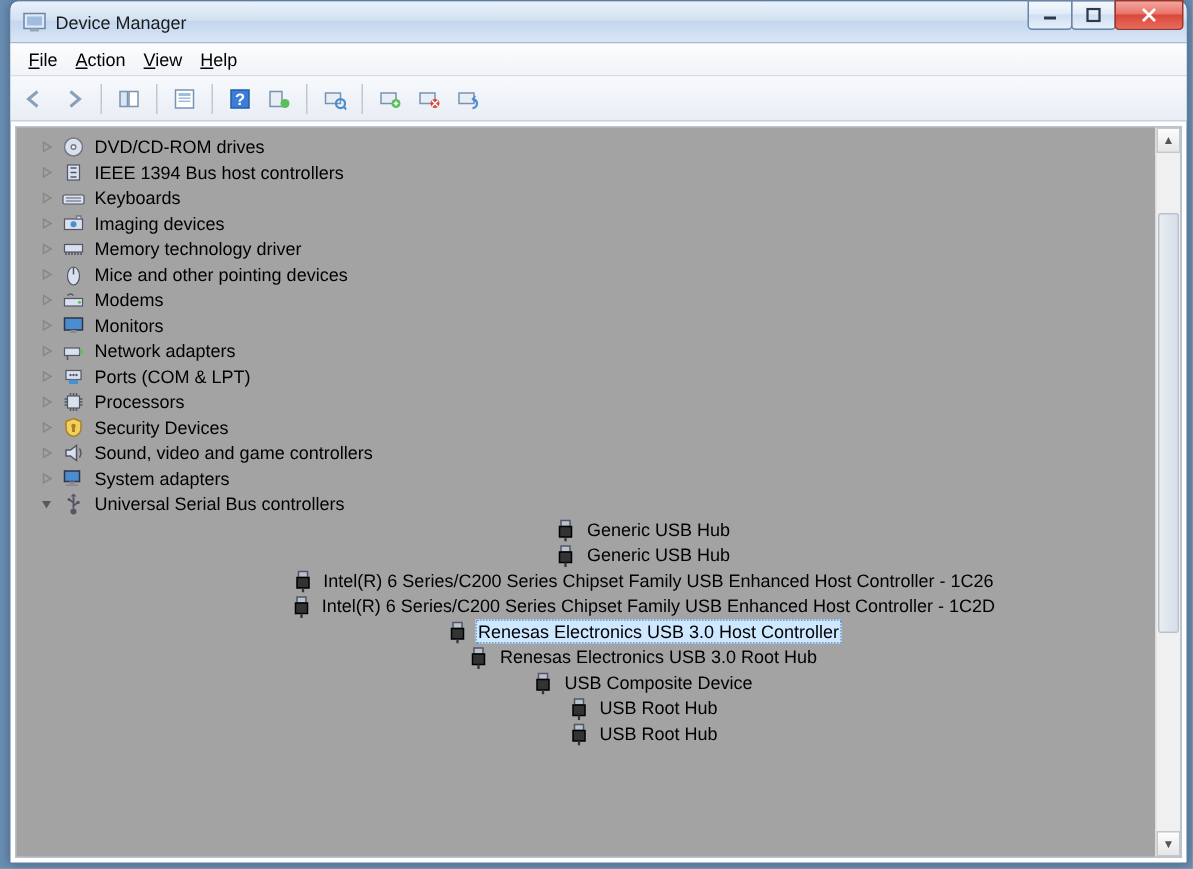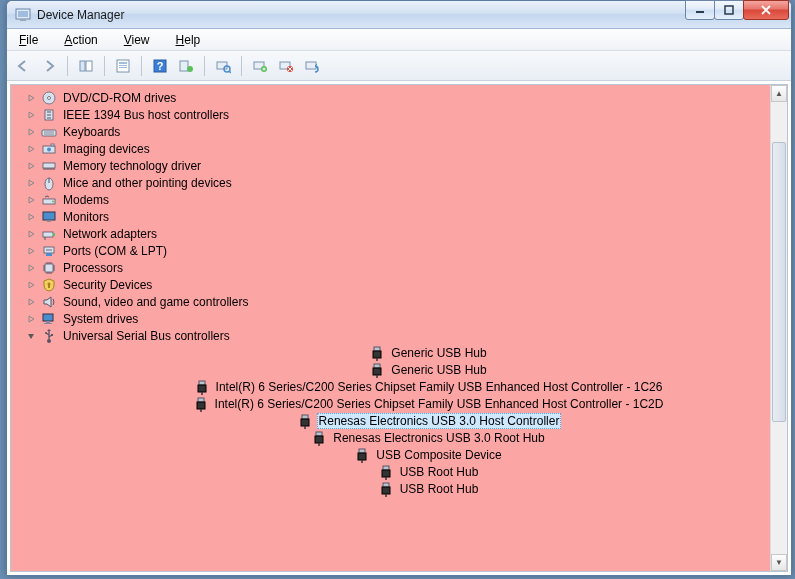--- a/index.html
+++ b/index.html
@@ -63,21 +63,21 @@
     border-color: #a03326;
     color: #fff;
     font-size: 13px;
   }
   .menubar {
     height: 22px;
     background: linear-gradient(#fdfdfd,#f0f3f7);
     border-bottom: 1px solid #d6dde6;
     display: flex; align-items: center;
     padding: 0 6px;
-    gap: 14px;
+    gap: 0;
   }
   .menubar .menuitem {
     padding: 2px 6px;
     text-decoration: underline;
     text-decoration-color: transparent;
     color: #000;
     cursor: default;
   }
   .menubar .menuitem span.u { text-decoration: underline; }
   .toolbar {
@@ -96,21 +96,21 @@
   }
   .tsep {
     width: 1px; height: 20px;
     background: #c0c8d4;
     margin: 0 4px;
   }
   .content {
     flex: 1;
     border: 1px solid #b9c4d2;
     margin: 3px;
-    background: #fca5a5;
+    background: #a3a3a3;
     position: relative;
     overflow: hidden;
   }
   .tree {
     padding: 4px 0;
     height: 100%;
     overflow-y: hidden;
   }
   .node {
     display: flex;
@@ -475,21 +475,21 @@
               <path d="M3 2 L8 5 L3 8 Z" fill="none" stroke="#888"></path>
             </svg>
           </span>
           <span class="devicon">
             <svg width="16" height="16">
               <rect x="2" y="3" width="10" height="7" fill="#4a8ed0" stroke="#334"></rect>
               <rect x="5" y="10" width="4" height="2" fill="#889"></rect>
               <rect x="3" y="12" width="8" height="1" fill="#889"></rect>
             </svg>
           </span>
-          <span class="label">System drives</span>
+          <span class="label">System adapters</span>
         </div>
         <div class="node">
           <span class="expander">
             <svg width="10" height="10">
               <path d="M2 3 L8 3 L5 8 Z" fill="#595959"></path>
             </svg>
           </span>
           <span class="devicon">
             <svg width="16" height="16">
               <circle cx="8" cy="13" r="2" fill="#556"></circle>

